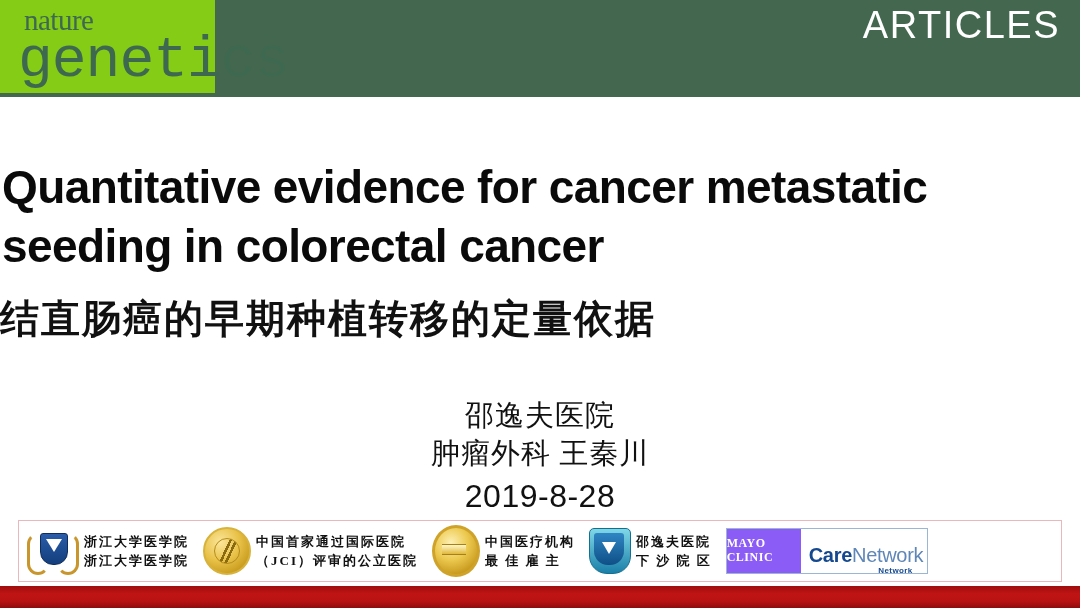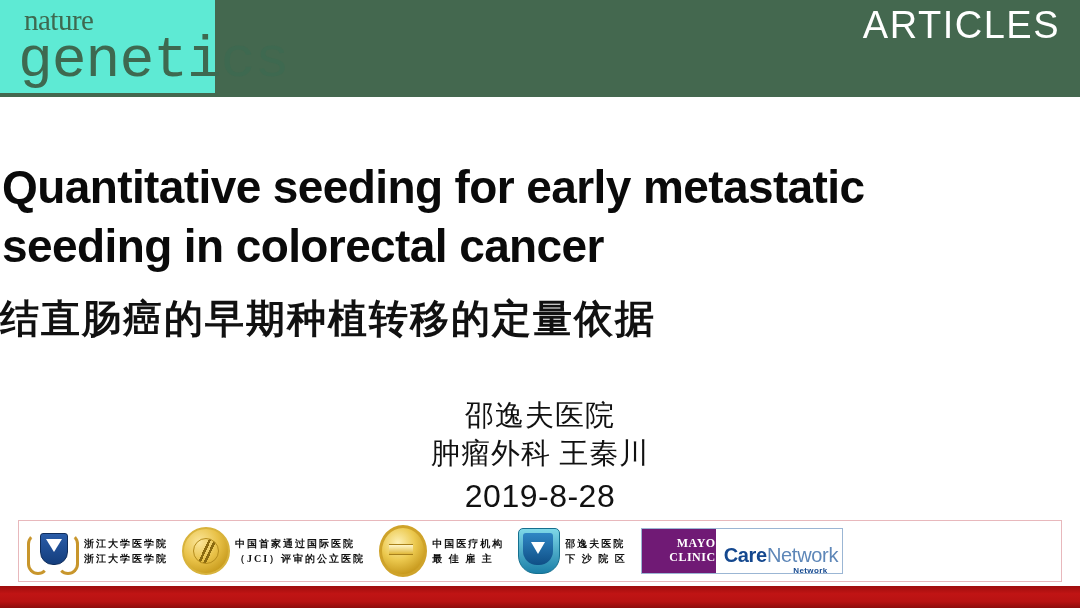--- a/index.html
+++ b/index.html
@@ -22,21 +22,21 @@
     left: 0; top: 0;
     width: 1080px;
     height: 97px;
     background: #44684f;
   }
   .logo-box {
     position: absolute;
     left: 0; top: 0;
     width: 215px;
     height: 95px;
-    background: #5eead4;
+    background: #84cc16;
     border-bottom: 2px solid #44684f;
     box-sizing: border-box;
   }
   .logo-inner {
     position: absolute;
     left: 18px;
     top: 6px;
     width: 190px;
     text-align: left;
     line-height: 1;
@@ -153,21 +153,21 @@
     background: linear-gradient(to bottom, #9d0d0d 0%, #c01414 35%, #b81212 70%, #8e0c0c 100%);
   }
   .logo-group {
     display: flex;
     align-items: center;
     height: 52px;
   }
   .logo-group .mark { flex: 0 0 auto; }
   .logo-text {
     font-family: "Liberation Serif", "DejaVu Serif", serif;
-    font-size: 10px;
+    font-size: 13px;
     font-weight: bold;
     line-height: 1.5;
     color: #111;
     letter-spacing: 2px;
     white-space: nowrap;
     margin-left: 5px;
   }
   .logo-text span { display: block; }
   .sep { width: 14px; flex: 0 0 auto; }
 
@@ -271,26 +271,26 @@
   .mayo-badge {
     display: flex;
     align-items: stretch;
     height: 44px;
     width: 200px;
     border: 1px solid #9bb6d4;
     background: #ffffff;
     margin-left: 14px;
   }
   .mayo-left {
-    background: #701a75;
+    background: #8b5cf6;
     color: #ffffff;
     width: 74px;
     display: flex;
     flex-direction: column;
-    align-items: flex-end;
+    align-items: flex-start;
     justify-content: center;
     font-family: "Liberation Serif", "DejaVu Serif", serif;
     font-size: 12px;
     font-weight: bold;
     letter-spacing: 0.5px;
     line-height: 1.15;
   }
   .mayo-left span { display: block; }
   .mayo-right {
     flex: 1;
@@ -330,21 +330,21 @@
       <span class="logo-genetics">genetics</span>
     </div>
   </div>
 
   <div class="articles-block">
     <span class="articles-title">ARTICLES</span>
   </div>
 
 </div>
 
-<div class="title-en">Quantitative seeding for early metastatic seeding in colorectal cancer</div>
+<div class="title-en">Quantitative evidence for cancer metastatic seeding in colorectal cancer</div>
 
 <div class="title-zh">结直肠癌的早期种植转移的定量依据</div>
 
 <div class="affiliation">
   <span class="aff-line">邵逸夫医院</span>
   <span class="aff-line">肿瘤外科  王秦川</span>
   <span class="aff-date">2019-8-28</span>
 </div>
 
 <div class="footer-box">

